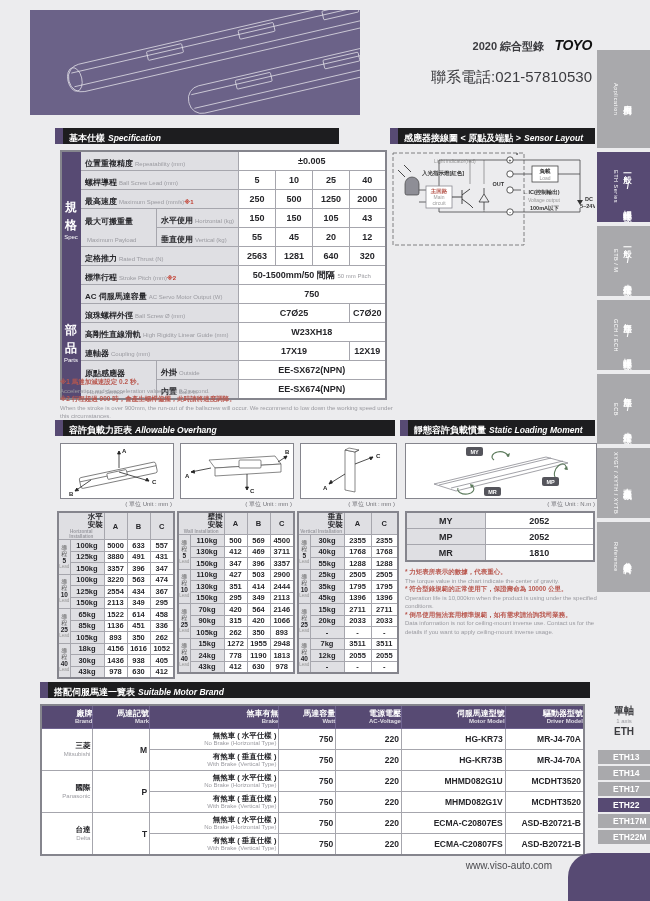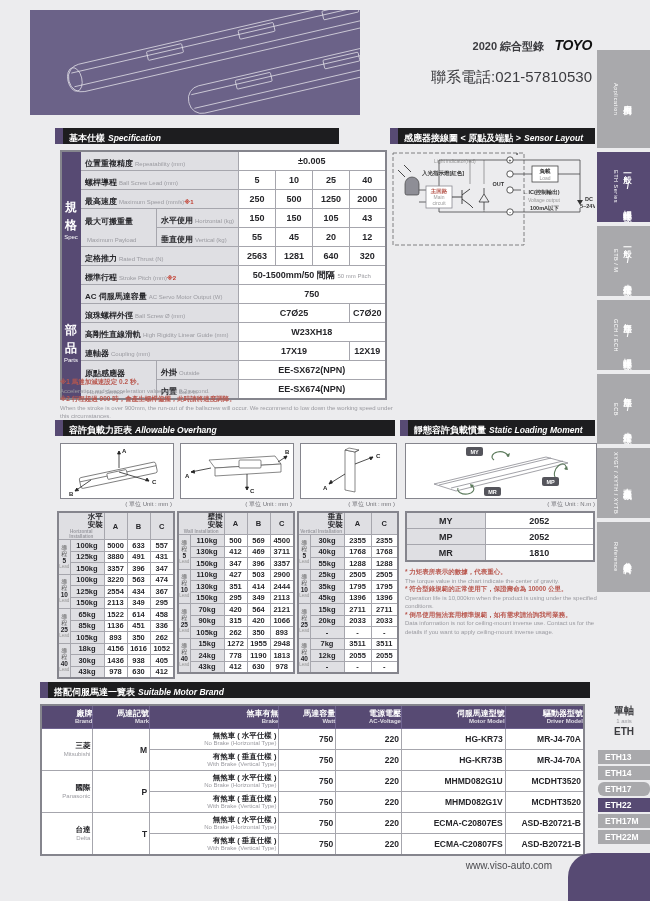--- a/index.html
+++ b/index.html
@@ -67,21 +67,21 @@
   .mt th .en{display:block;font-size:6px;opacity:.8;line-height:7px;}
   .mt td{height:20px;font-size:8.5px;font-weight:bold;}
   .mt .b2{display:block;font-size:6px;color:#9a9aa0;font-weight:normal;line-height:6.5px;}
   .mt .b1{display:block;font-size:7.5px;font-weight:bold;line-height:8.5px;}
   
   .snav-head{left:598px;top:704px;width:52px;text-align:center;color:#3c3c40;}
   .snav-head .g1{font-size:10px;font-weight:bold;display:block;}
   .snav-head .g2{font-size:6px;color:#9a9aa0;display:block;}
   .snav-head .g3{font-size:10px;font-weight:bold;display:block;margin-top:2px;}
   .sitem{left:598px;width:52px;height:14px;background:#a9a9ac;color:#fff;font-weight:bold;
-         font-size:8.5px;line-height:14px;padding-left:7px;box-sizing:border-box;}
+         font-size:8.5px;line-height:14px;padding-left:15px;box-sizing:border-box;}
   .sitem.active{background:#574a73;}
   .corner{right:0;bottom:0;width:82px;height:48px;background:#574a73;border-top-left-radius:24px;}
   .site{right:98px;top:860px;font-size:10px;font-weight:normal;color:#4a4a4e;}
   
   .sd{font-size:5.5px;fill:#333;font-weight:bold;}
   .sg{font-size:5px;fill:#999;}
   .sr{font-size:5.5px;fill:#b5544a;font-weight:bold;}
   .ax{font-size:6px;font-weight:bold;fill:#222;}
   .bdg{font-size:5.5px;font-weight:bold;fill:#fff;}
 </style>
@@ -511,21 +511,21 @@
       </tr>
   <tr>
         <td class="ld" rowspan="3">
           <span class="lz">導程</span>
           <span class="ln">25</span>
           <span class="le">Lead</span>
         </td>
         <td class="kg">70kg</td>
         <td>420</td>
         <td>564</td>
-        <td>2121</td>
+        <td>2146</td>
       </tr>
   <tr>
         <td class="kg">90kg</td>
         <td>315</td>
         <td>420</td>
         <td>1066</td>
       </tr>
   <tr>
         <td class="kg">105kg</td>
         <td>262</td>
@@ -839,19 +839,19 @@
 </tbody>
   </table>
 
 <div class="abs snav-head">
   <span class="g1">單軸</span>
   <span class="g2">1 axis</span>
   <span class="g3">ETH</span>
 </div>
 <div class="abs sitem" style="top:750px;">ETH13</div>
 <div class="abs sitem" style="top:766px;">ETH14</div>
-<div class="abs sitem" style="top:782px;border-radius:6px;">ETH17</div>
+<div class="abs sitem" style="top:782px;">ETH17</div>
 <div class="abs sitem active" style="top:798px;">ETH22</div>
 <div class="abs sitem" style="top:814px;">ETH17M</div>
 <div class="abs sitem" style="top:830px;">ETH22M</div>
 
 <div class="abs corner"></div>
 <div class="abs site">www.viso-auto.com</div>
 
 </body></html>

